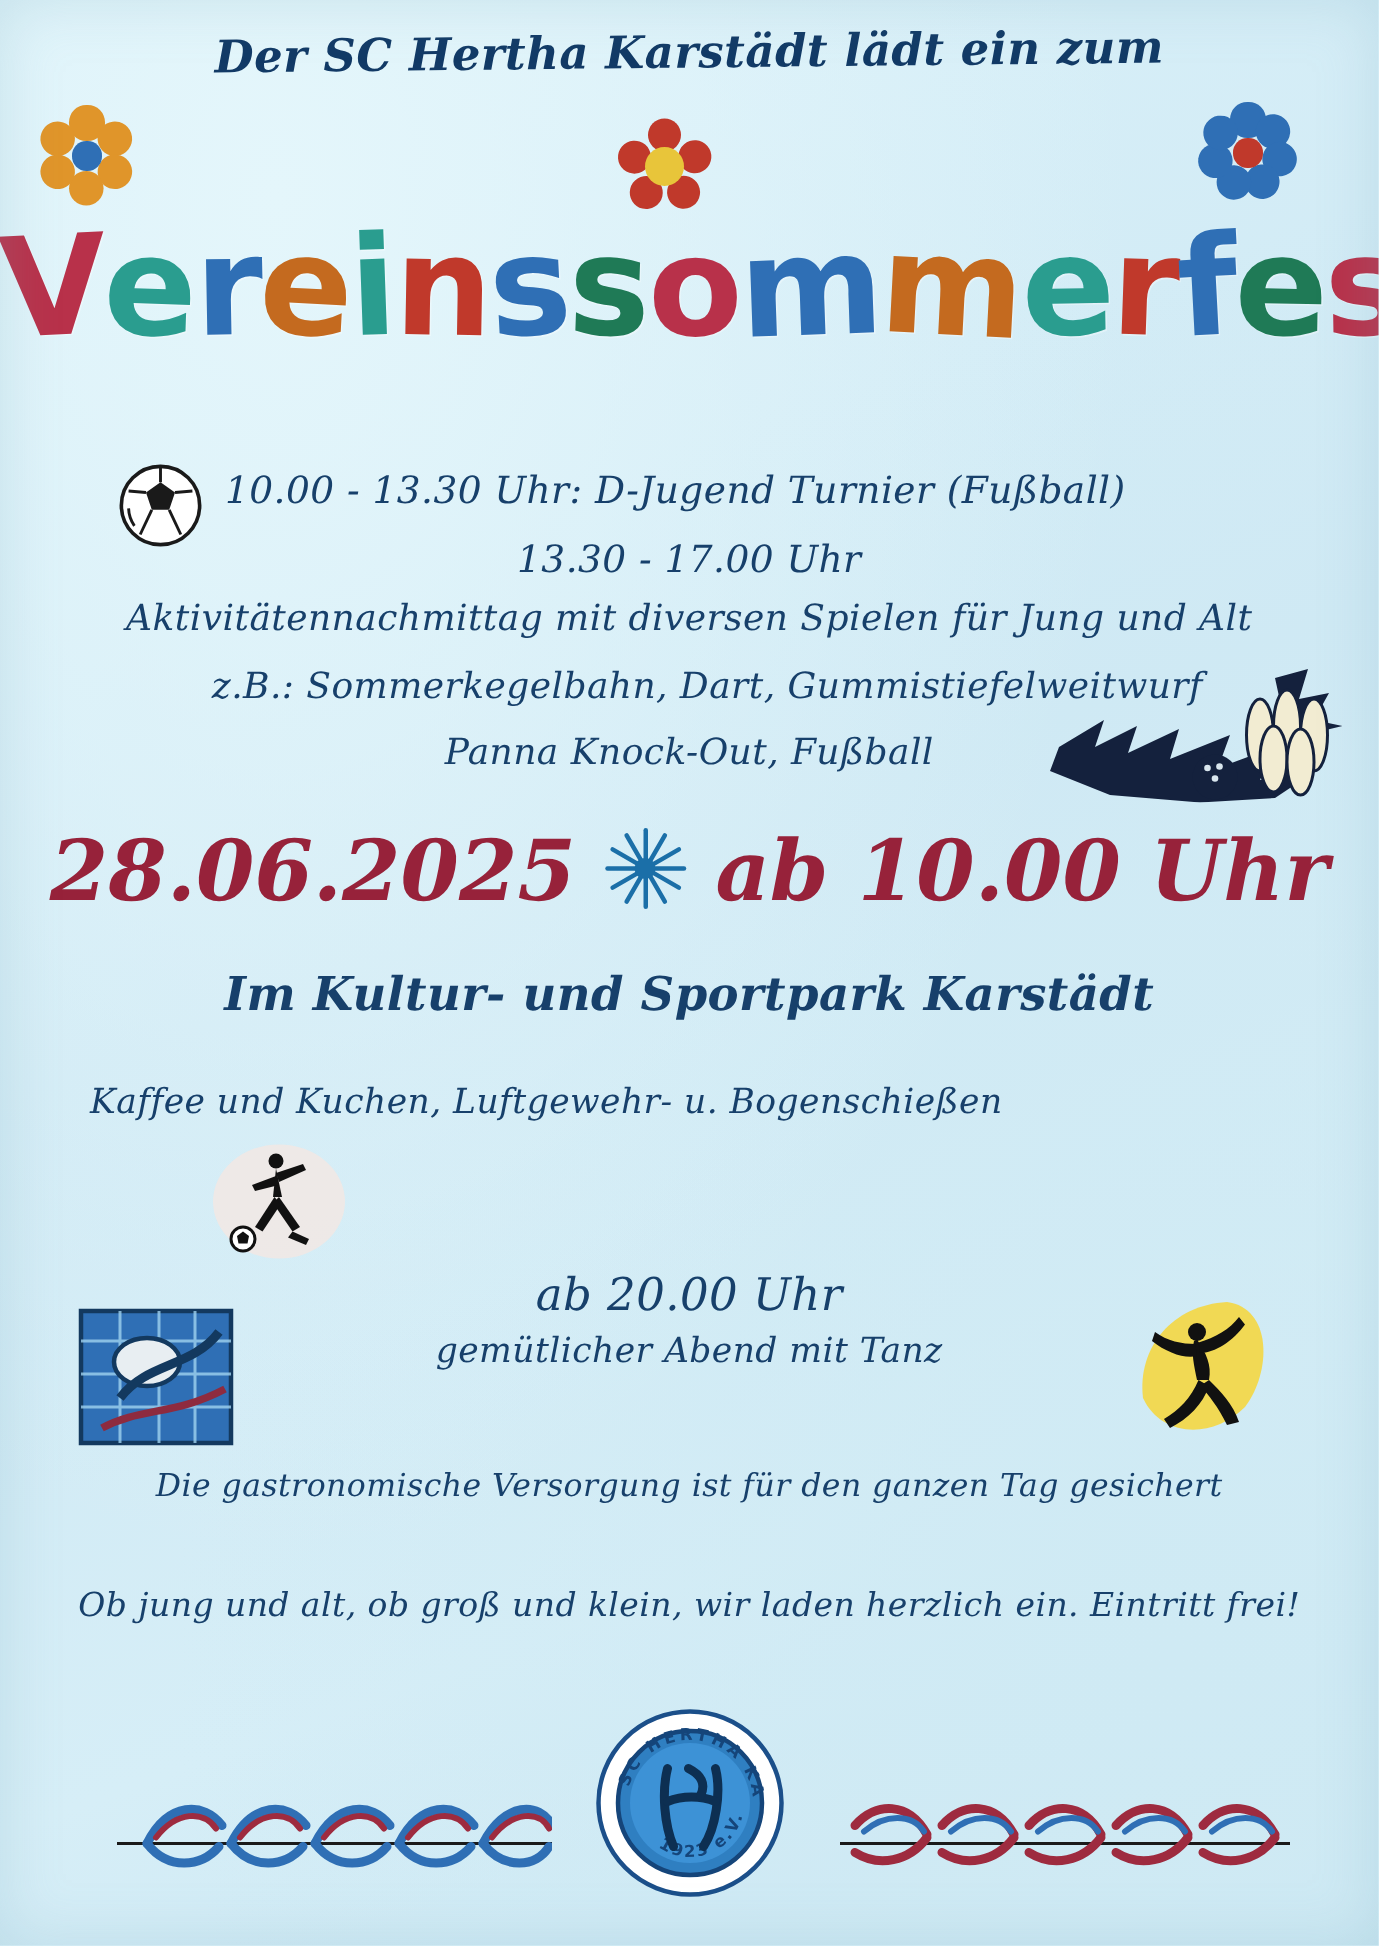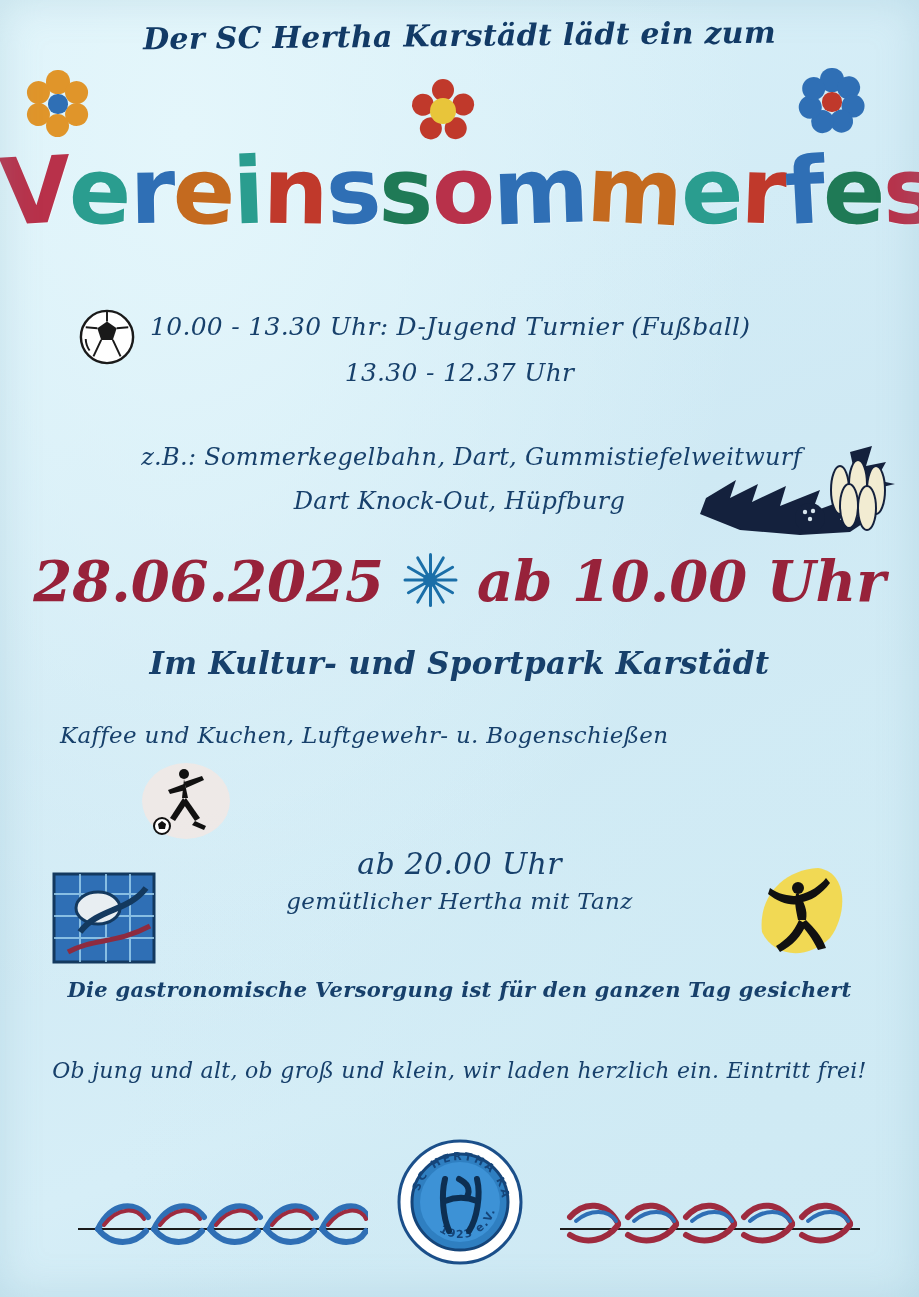--- a/index.html
+++ b/index.html
@@ -92,21 +92,21 @@
     color: #17406b;
   }
 
   
   #a1 { top: 722px; left: 60px; font-size: 23px; text-align: left; }
   #a2 { top: 765px; left: 0; right: 0; font-size: 23px; }
   #a3 { top: 808px; left: 0; right: 0; font-size: 23px; }
   #a4 { top: 846px; left: 0; right: 0; font-size: 30px; }
   #a5 { top: 888px; left: 0; right: 0; font-size: 23px; }
 
-  #gastro { top: 978px; left: 0; right: 0; font-size: 21px; font-weight: bold; }
+  #gastro { top: 978px; left: 0; right: 0; font-size: 21px; }
   #invite { top: 1058px; left: 0; right: 0; font-size: 22px; }
 
   
   .flower { position: absolute; }
   .petals { position: relative; width: 100%; height: 100%; }
   .petals i {
     position: absolute; left: 50%; top: 50%;
     width: 36%; height: 36%;
     border-radius: 50%;
     transform-origin: 50% 50%;
@@ -194,23 +194,24 @@
       <path d="M30 3 L30 14" stroke="#1a1a1a" stroke-width="2"></path>
       <path d="M8 20 L20 21" stroke="#1a1a1a" stroke-width="2"></path>
       <path d="M52 20 L40 21" stroke="#1a1a1a" stroke-width="2"></path>
       <path d="M16 50 L24 33" stroke="#1a1a1a" stroke-width="2"></path>
       <path d="M44 50 L36 33" stroke="#1a1a1a" stroke-width="2"></path>
       <path d="M12 44 a22 22 0 0 1 -4 -12" stroke="#1a1a1a" stroke-width="2" fill="none"></path>
     </svg>
   </div>
 
   <div class="hw abs" id="prog1">10.00 - 13.30 Uhr:  D-Jugend Turnier (Fußball)</div>
-  <div class="hw abs" id="prog2">13.30 - 12.37 Uhr</div>
+  <div class="hw abs" id="prog2">13.30 - 17.00 Uhr</div>
+  <div class="hw abs" id="prog3">Aktivitätennachmittag mit diversen Spielen für Jung und Alt</div>
   <div class="hw abs" id="prog4">z.B.: Sommerkegelbahn, Dart, Gummistiefelweitwurf</div>
-  <div class="hw abs" id="prog5">Dart Knock-Out,  Hüpfburg</div>
+  <div class="hw abs" id="prog5">Panna Knock-Out,  Fußball</div>
 
   <div id="bowling">
     <svg viewBox="0 0 195 95" width="195" height="95">
       <g fill="#14213d">
         <polygon points="6,58 36,40 30,58 58,44 52,62 86,46 80,66 120,50 112,72 150,58 140,80 180,72 150,92 100,95 40,90 0,74"></polygon>
         <polygon points="150,12 172,6 166,26 186,22 176,40 195,44 170,50 184,62 160,58"></polygon>
       </g>
       <g>
         <ellipse cx="140" cy="50" rx="9" ry="24" fill="#f2ecd2" stroke="#14213d" stroke-width="2"></ellipse>
         <ellipse cx="158" cy="44" rx="9" ry="24" fill="#f2ecd2" stroke="#14213d" stroke-width="2"></ellipse>
@@ -242,21 +243,21 @@
       <i style="transform:rotate(330deg) translate(0,-15px)"></i>
       <span class="c"></span>
     </span>
     <span>ab 10.00 Uhr</span>
   </div>
 
   <div class="hw abs" id="place">Im Kultur- und Sportpark Karstädt</div>
 
   <div class="hw abs" id="a1">Kaffee und Kuchen, Luftgewehr- u. Bogenschießen</div>
   <div class="hw abs" id="a4">ab 20.00 Uhr</div>
-  <div class="hw abs" id="a5">gemütlicher Hertha mit Tanz</div>
+  <div class="hw abs" id="a5">gemütlicher Abend mit Tanz</div>
 
 
   <div id="player">
     <svg viewBox="0 0 92 82" width="92" height="82">
       <ellipse cx="46" cy="41" rx="44" ry="38" fill="#f5e7e2" opacity="0.75"></ellipse>
       <g fill="#111">
         <circle cx="44" cy="14" r="5"></circle>
         <path d="M44 19 L48 38 L42 38 Z"></path>
         <path d="M44 22 L62 16 L64 20 L46 28 Z"></path>
         <path d="M44 24 L28 30 L30 34 L46 30 Z"></path>

